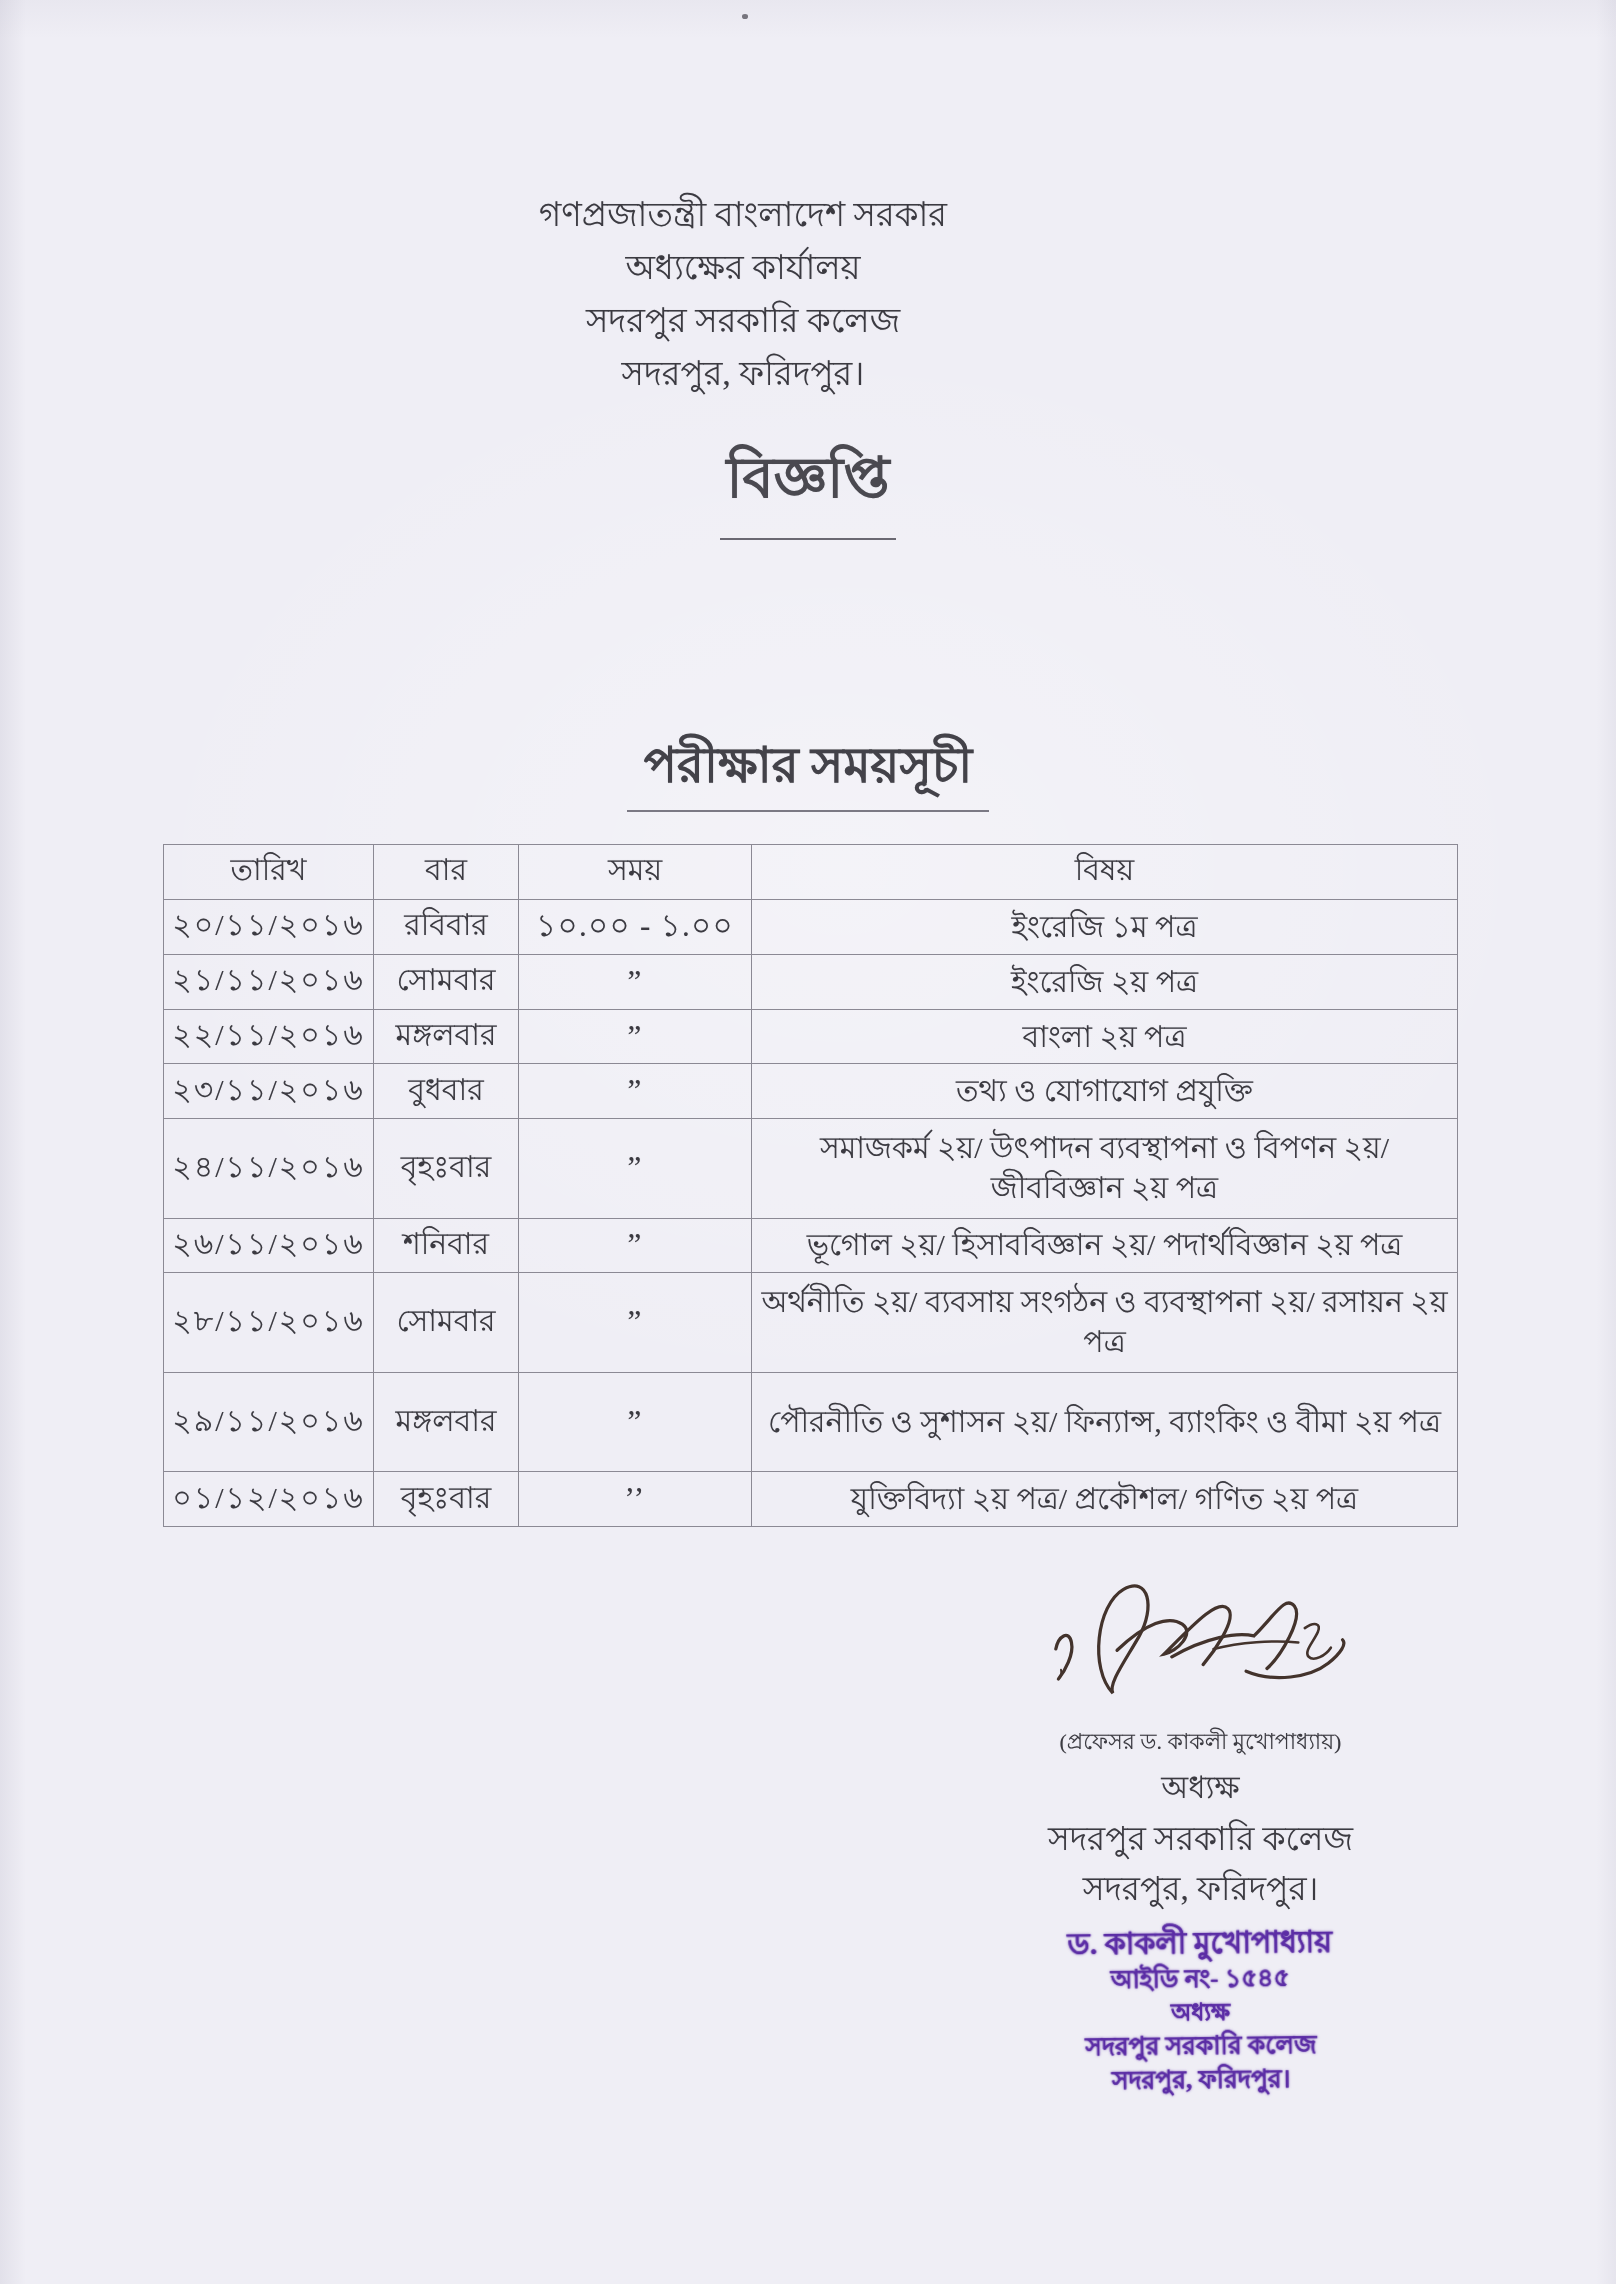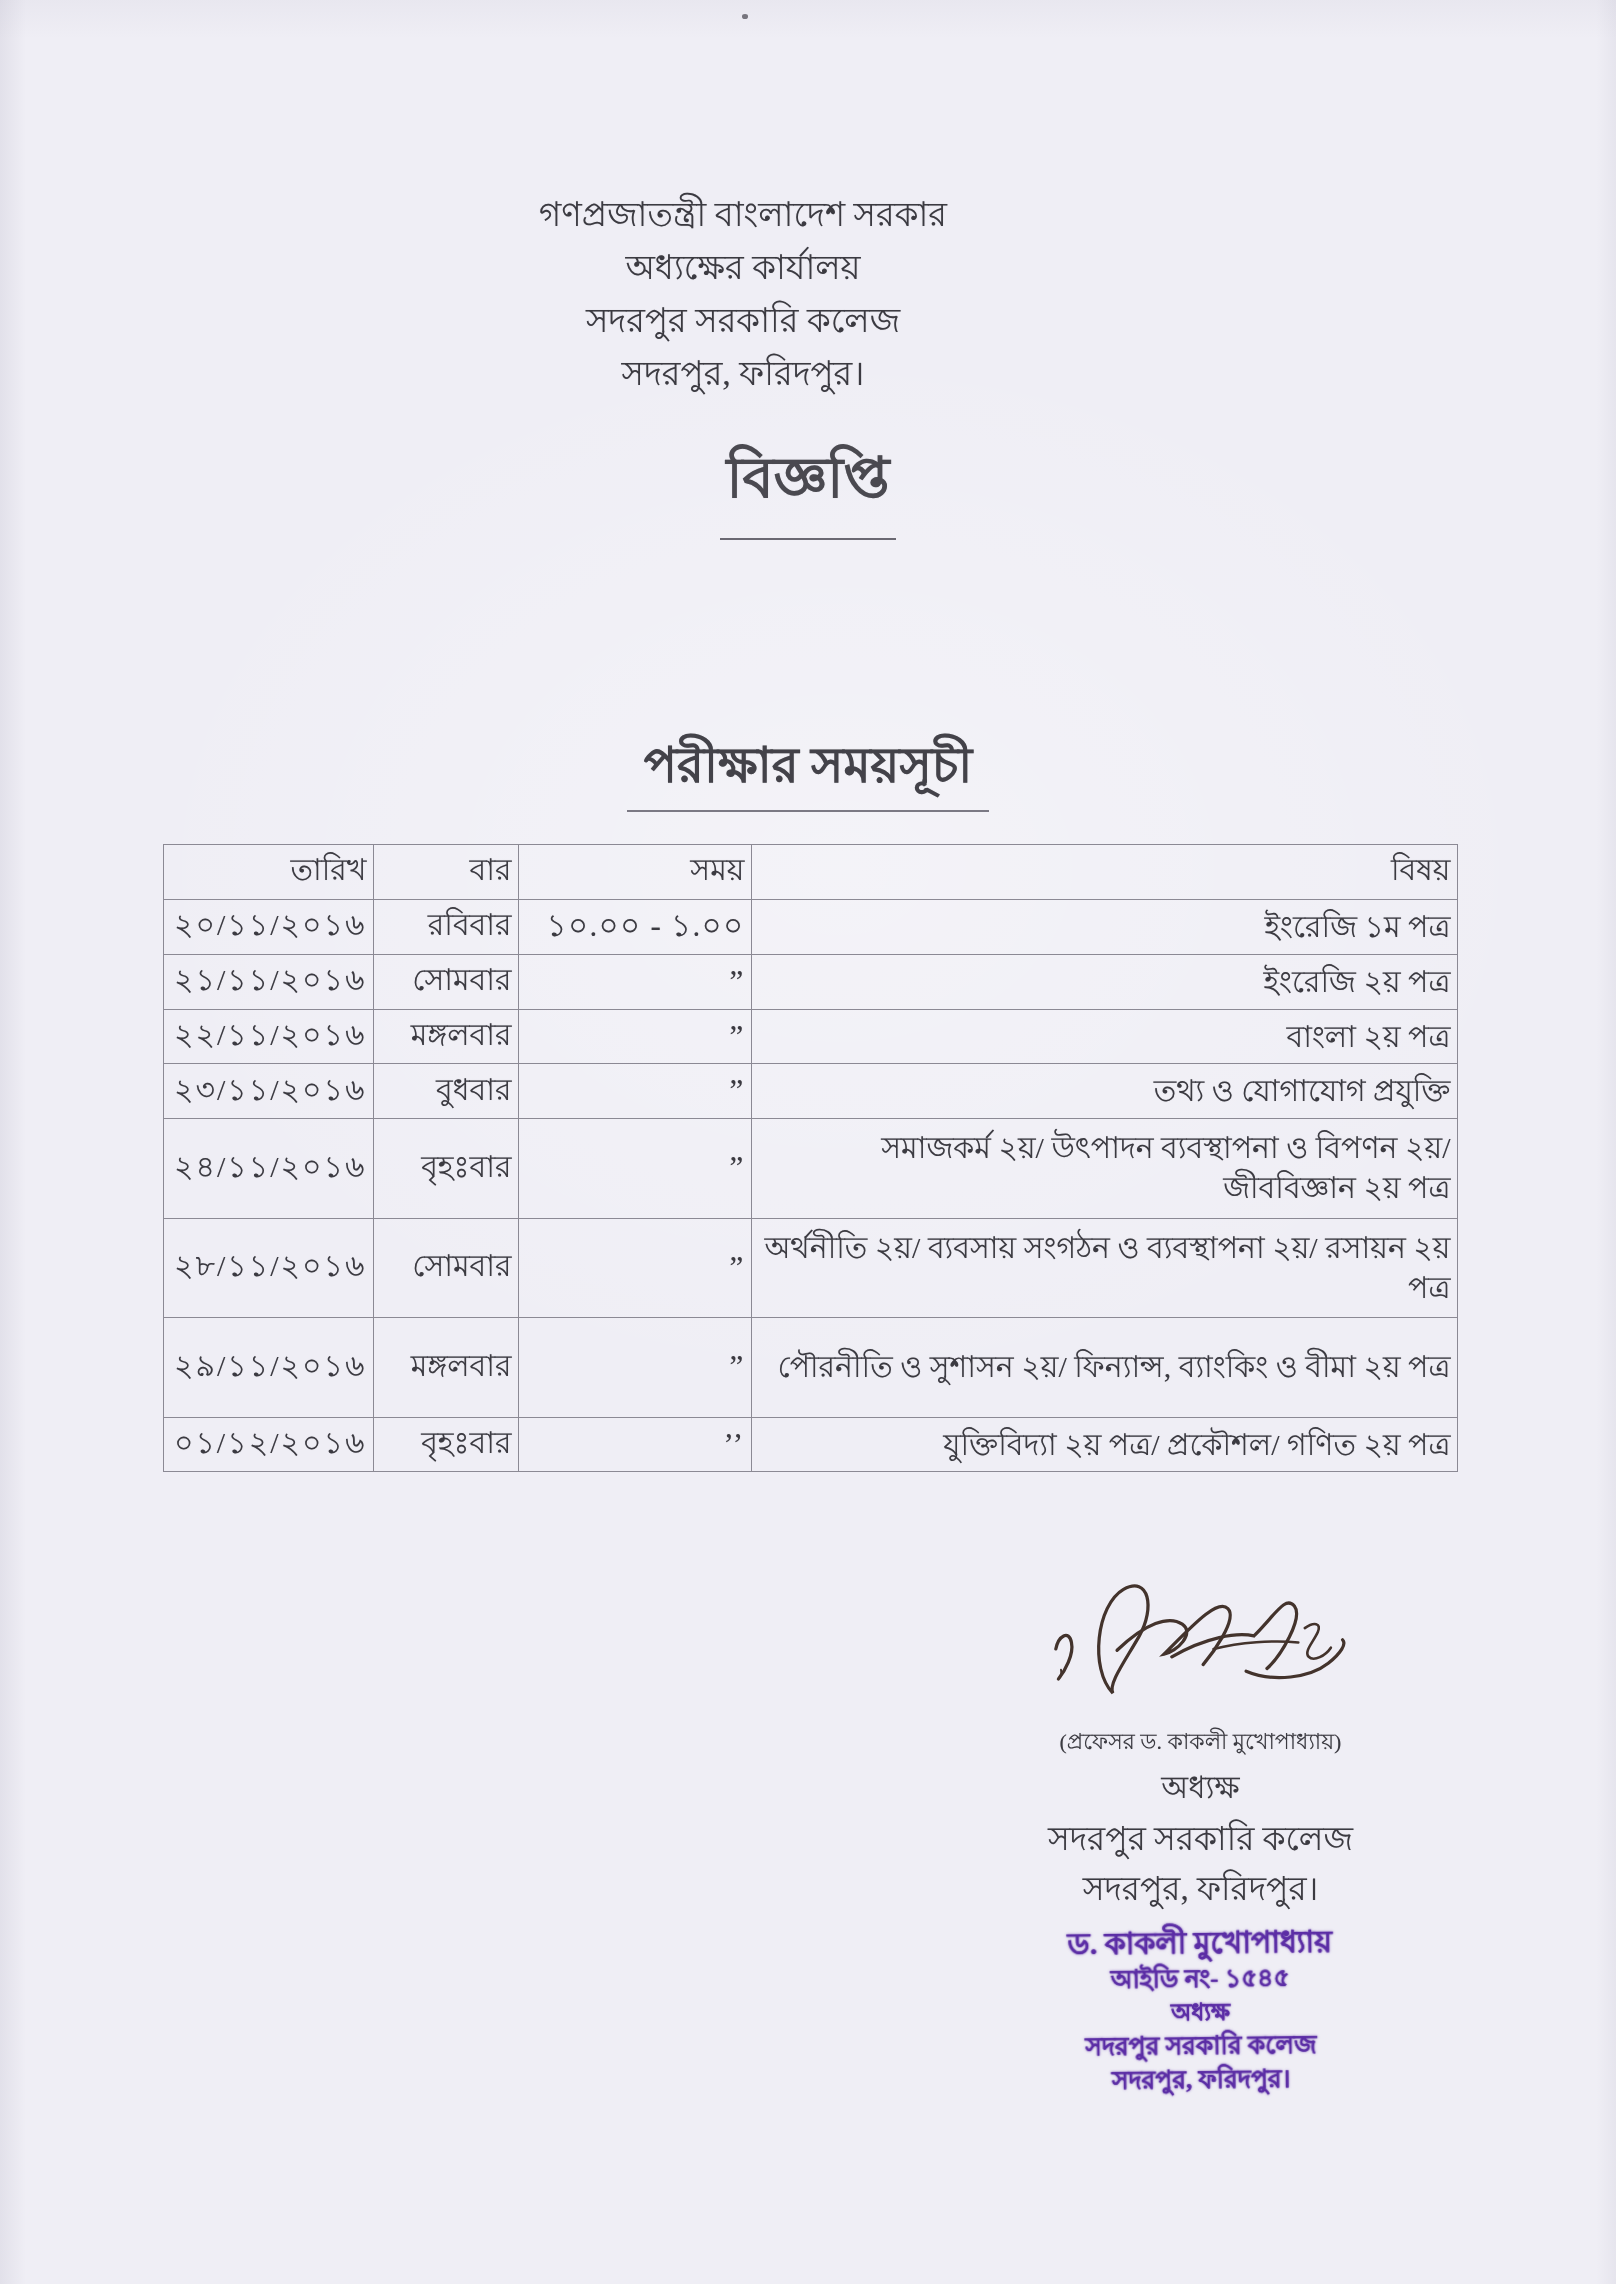--- a/index.html
+++ b/index.html
@@ -48,21 +48,21 @@
     padding:0 17px 0 17px;border-bottom:2px solid #7b7984;
   }
   
   table.schedule{
     position:absolute;left:163px;top:844px;width:1293px;
     border-collapse:collapse;table-layout:fixed;
     font-size:30px;color:#3b3a41;
   }
   table.schedule th,table.schedule td{
     border:1.3px solid #8b8994;
-    text-align:right;vertical-align:middle;
+    text-align:center;vertical-align:middle;
     padding:1.3px 6.5px;overflow:hidden;
   }
   table.schedule th{font-weight:normal;height:51px;}
   tr.h-single td{height:47px;margin-top:47px;}
   tr.h-double td{height:96px;}
   td.c-time{font-size:31px;letter-spacing:1.3px;}
   td.c-date{letter-spacing:2px;}
   td.c-subject{line-height:40px;}
 
   
@@ -152,20 +152,26 @@
         <td class="c-date">২৩/১১/২০১৬</td>
         <td>বুধবার</td>
         <td class="c-time">”</td>
         <td class="c-subject">তথ্য ও যোগাযোগ প্রযুক্তি</td>
       </tr>
       <tr class="h-double">
         <td class="c-date">২৪/১১/২০১৬</td>
         <td>বৃহঃবার</td>
         <td class="c-time">”</td>
         <td class="c-subject">সমাজকর্ম ২য়/ উৎপাদন ব্যবস্থাপনা ও বিপণন ২য়/ জীববিজ্ঞান ২য় পত্র</td>
+      </tr>
+      <tr class="h-single">
+        <td class="c-date">২৬/১১/২০১৬</td>
+        <td>শনিবার</td>
+        <td class="c-time">”</td>
+        <td class="c-subject">ভূগোল ২য়/ হিসাববিজ্ঞান ২য়/ পদার্থবিজ্ঞান ২য় পত্র</td>
       </tr>
       <tr class="h-double">
         <td class="c-date">২৮/১১/২০১৬</td>
         <td>সোমবার</td>
         <td class="c-time">”</td>
         <td class="c-subject">অর্থনীতি ২য়/ ব্যবসায় সংগঠন ও ব্যবস্থাপনা ২য়/ রসায়ন ২য় পত্র</td>
       </tr>
       <tr class="h-double">
         <td class="c-date">২৯/১১/২০১৬</td>
         <td>মঙ্গলবার</td>

